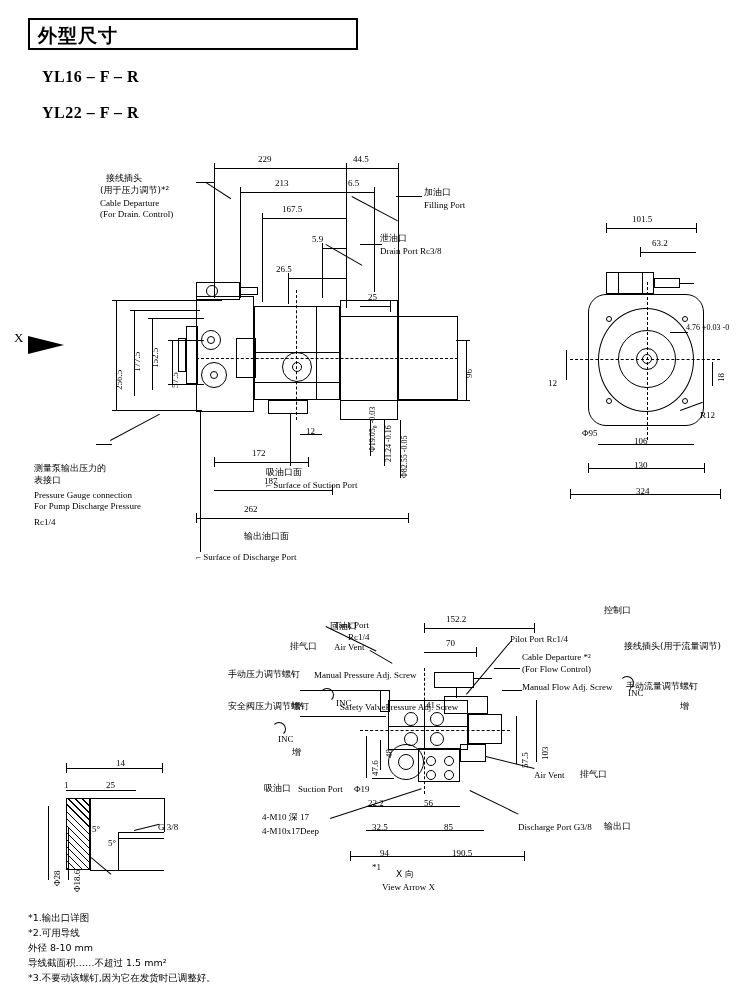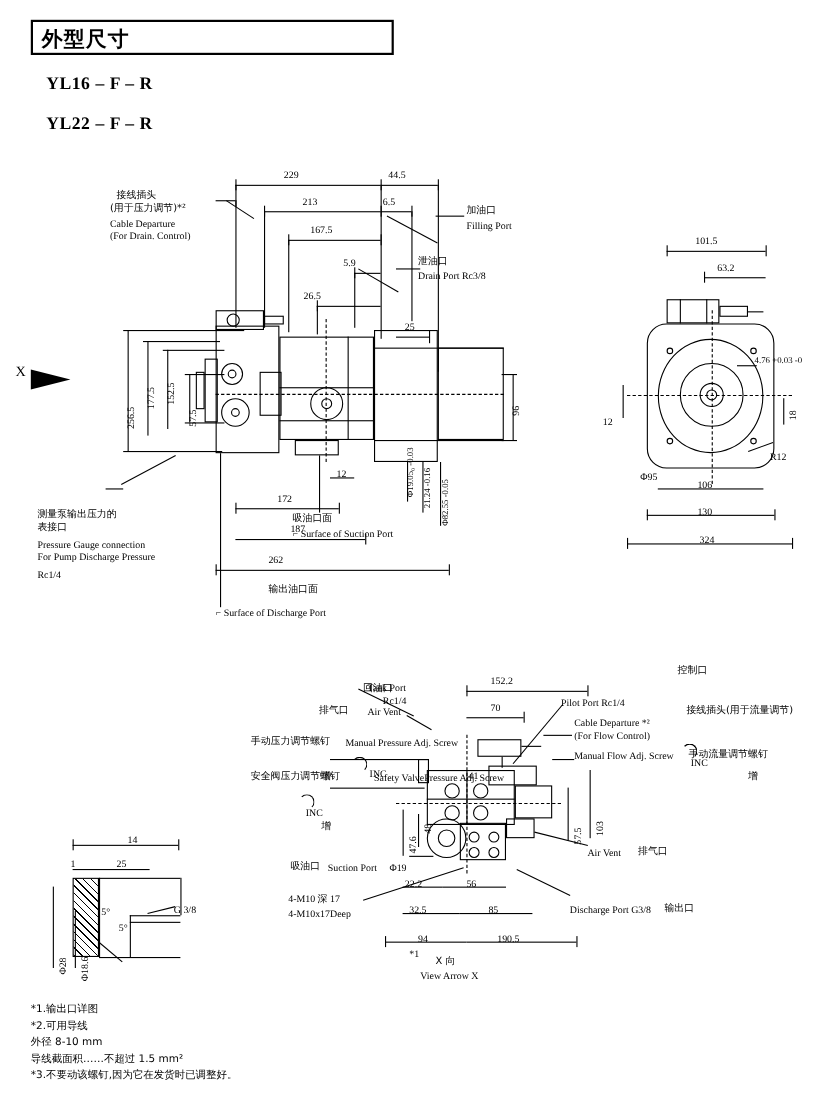--- a/index.html
+++ b/index.html
@@ -435,21 +435,21 @@
     <div class="ln lnh" style="left:370px;top:650px;width:26px;transform:rotate(30deg);transform-origin:0 0;"></div>
 
     <div class="txt-cn" style="left:228px;top:668px;">手动压力调节螺钉</div>
     <div class="txt" style="left:314px;top:670px;">Manual Pressure Adj. Screw</div>
     <div class="txt-cn" style="left:228px;top:700px;">安全阀压力调节螺钉</div>
     <div class="txt" style="left:340px;top:702px;">Safety ValvePressure Adj. Screw</div>
     <div class="ln lnh" style="left:300px;top:690px;width:90px;"></div>
     <div class="ln lnh" style="left:300px;top:716px;width:86px;"></div>
 
     <div class="txt" style="left:510px;top:606px;margin-top:28px;">Pilot Port  Rc1/4</div>
-    <div class="txt-cn" style="left:604px;top:604px;margin-left:12px;">控制口</div>
+    <div class="txt-cn" style="left:604px;top:604px;">控制口</div>
     <div class="ln lnh" style="left:466px;top:694px;width:70px;transform:rotate(-50deg);transform-origin:0 0;"></div>
 
     <div class="txt" style="left:522px;top:652px;">Cable Departure *²</div>
     <div class="txt" style="left:522px;top:664px;">(For Flow Control)</div>
     <div class="txt-cn" style="left:624px;top:640px;">接线插头(用于流量调节)</div>
     <div class="ln lnh" style="left:494px;top:668px;width:26px;"></div>
 
     <div class="txt" style="left:522px;top:682px;">Manual Flow Adj. Screw</div>
     <div class="txt-cn" style="left:626px;top:680px;">手动流量调节螺钉</div>
     <div class="ln lnh" style="left:502px;top:690px;width:20px;"></div>

